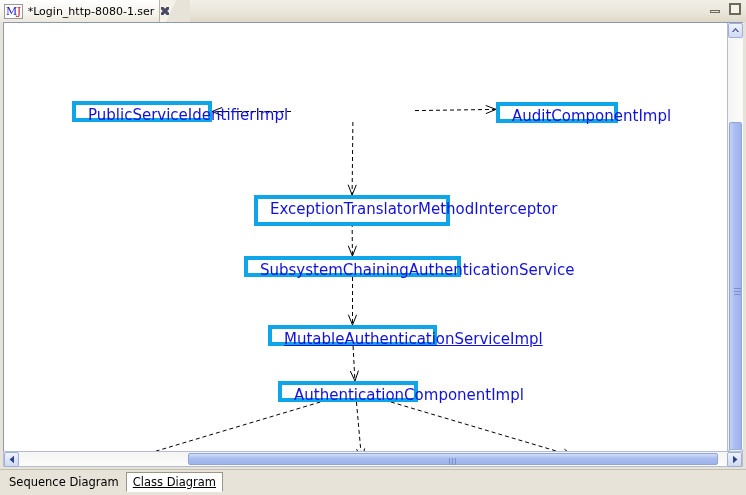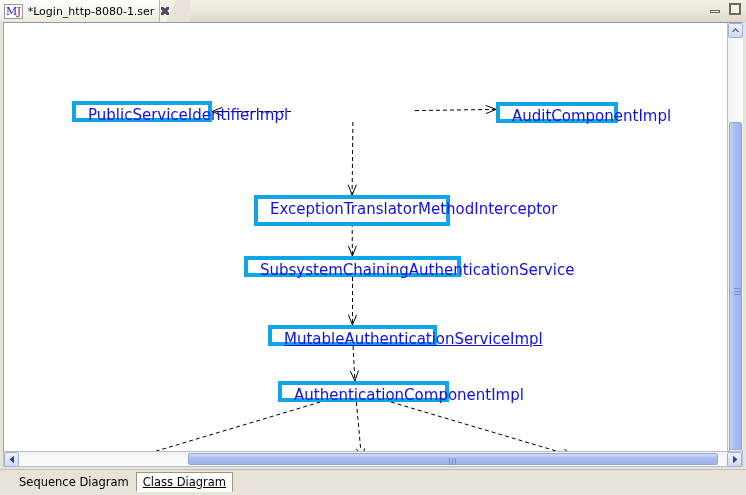--- a/index.html
+++ b/index.html
@@ -226,21 +226,21 @@
   
   .bottom-tabs {
     position: absolute;
     left: 0; bottom: 0;
     width: 746px; height: 26px;
     background: #e7e3d8;
     border-top: 1px solid #c4bfae;
     box-sizing: border-box;
     display: flex;
     align-items: flex-start;
-    padding-left: 12px;
+    padding-left: 2px;
     padding-top: 2px;
     margin-top: 42px;
   }
   .btab {
     height: 20px;
     padding: 0 6px;
     display: flex;
     align-items: center;
     font-size: 11.5px;
     color: #000000;
@@ -301,21 +301,21 @@
           <path d="M352.5808099596186,426.19027818470715 L357.5576923076923,436 L360.70839648971173,425.460879393545" fill="none" stroke="#000000" stroke-width="1"></path>
           <line x1="386.92" y1="379" x2="569.08" y2="433" stroke="#000000" stroke-width="1" stroke-dasharray="4,3"></line>
           <path d="M558.1263273448283,434.00849162779946 L569.08,433 L560.445612100058,426.1847710534909" fill="none" stroke="#000000" stroke-width="1"></path>
         </svg>
 
     <div class="node" style="left: 68px; top: 78px; width: 140px; height: 21px;">PublicServiceIdentifierImpl</div>
         <div class="node" style="left: 492px; top: 79px; width: 122px; height: 21px;">AuditComponentImpl</div>
         <div class="node" style="left: 250px; top: 172px; width: 196px; height: 31px;">ExceptionTranslatorMethodInterceptor</div>
         <div class="node" style="left: 240px; top: 233px; width: 217px; height: 21px;">SubsystemChainingAuthenticationService</div>
         <div class="node" style="left: 264px; top: 302px; width: 169px; height: 21px; text-decoration: underline;">MutableAuthenticationServiceImpl</div>
-        <div class="node" style="left: 274px; top: 358px; width: 171px; height: 21px;">AuthenticationComponentImpl</div>
+        <div class="node" style="left: 274px; top: 358px; width: 140px; height: 21px;">AuthenticationComponentImpl</div>
         <div class="node" style="left: 12px; top: 436px; width: 157px; height: 21px;">RepositoryAuthenticationDao</div>
         <div class="node" style="left: 232px; top: 436px; width: 253px; height: 21px;">AuthenticatedAuthenticationPassthroughProvider</div>
         <div class="node" style="left: 528px; top: 433px; width: 153px; height: 21px;">MD4PasswordEncoderImpl</div>
       </div>
   </div>
 
   <div class="vscroll">
     <div class="sb-arrow up">
       <svg width="9" height="7" viewBox="0 0 9 7">
           <path d="M4.5 1 L8 5 L6.6 5 L4.5 2.6 L2.4 5 L1 5 Z" fill="#31418a"></path>

